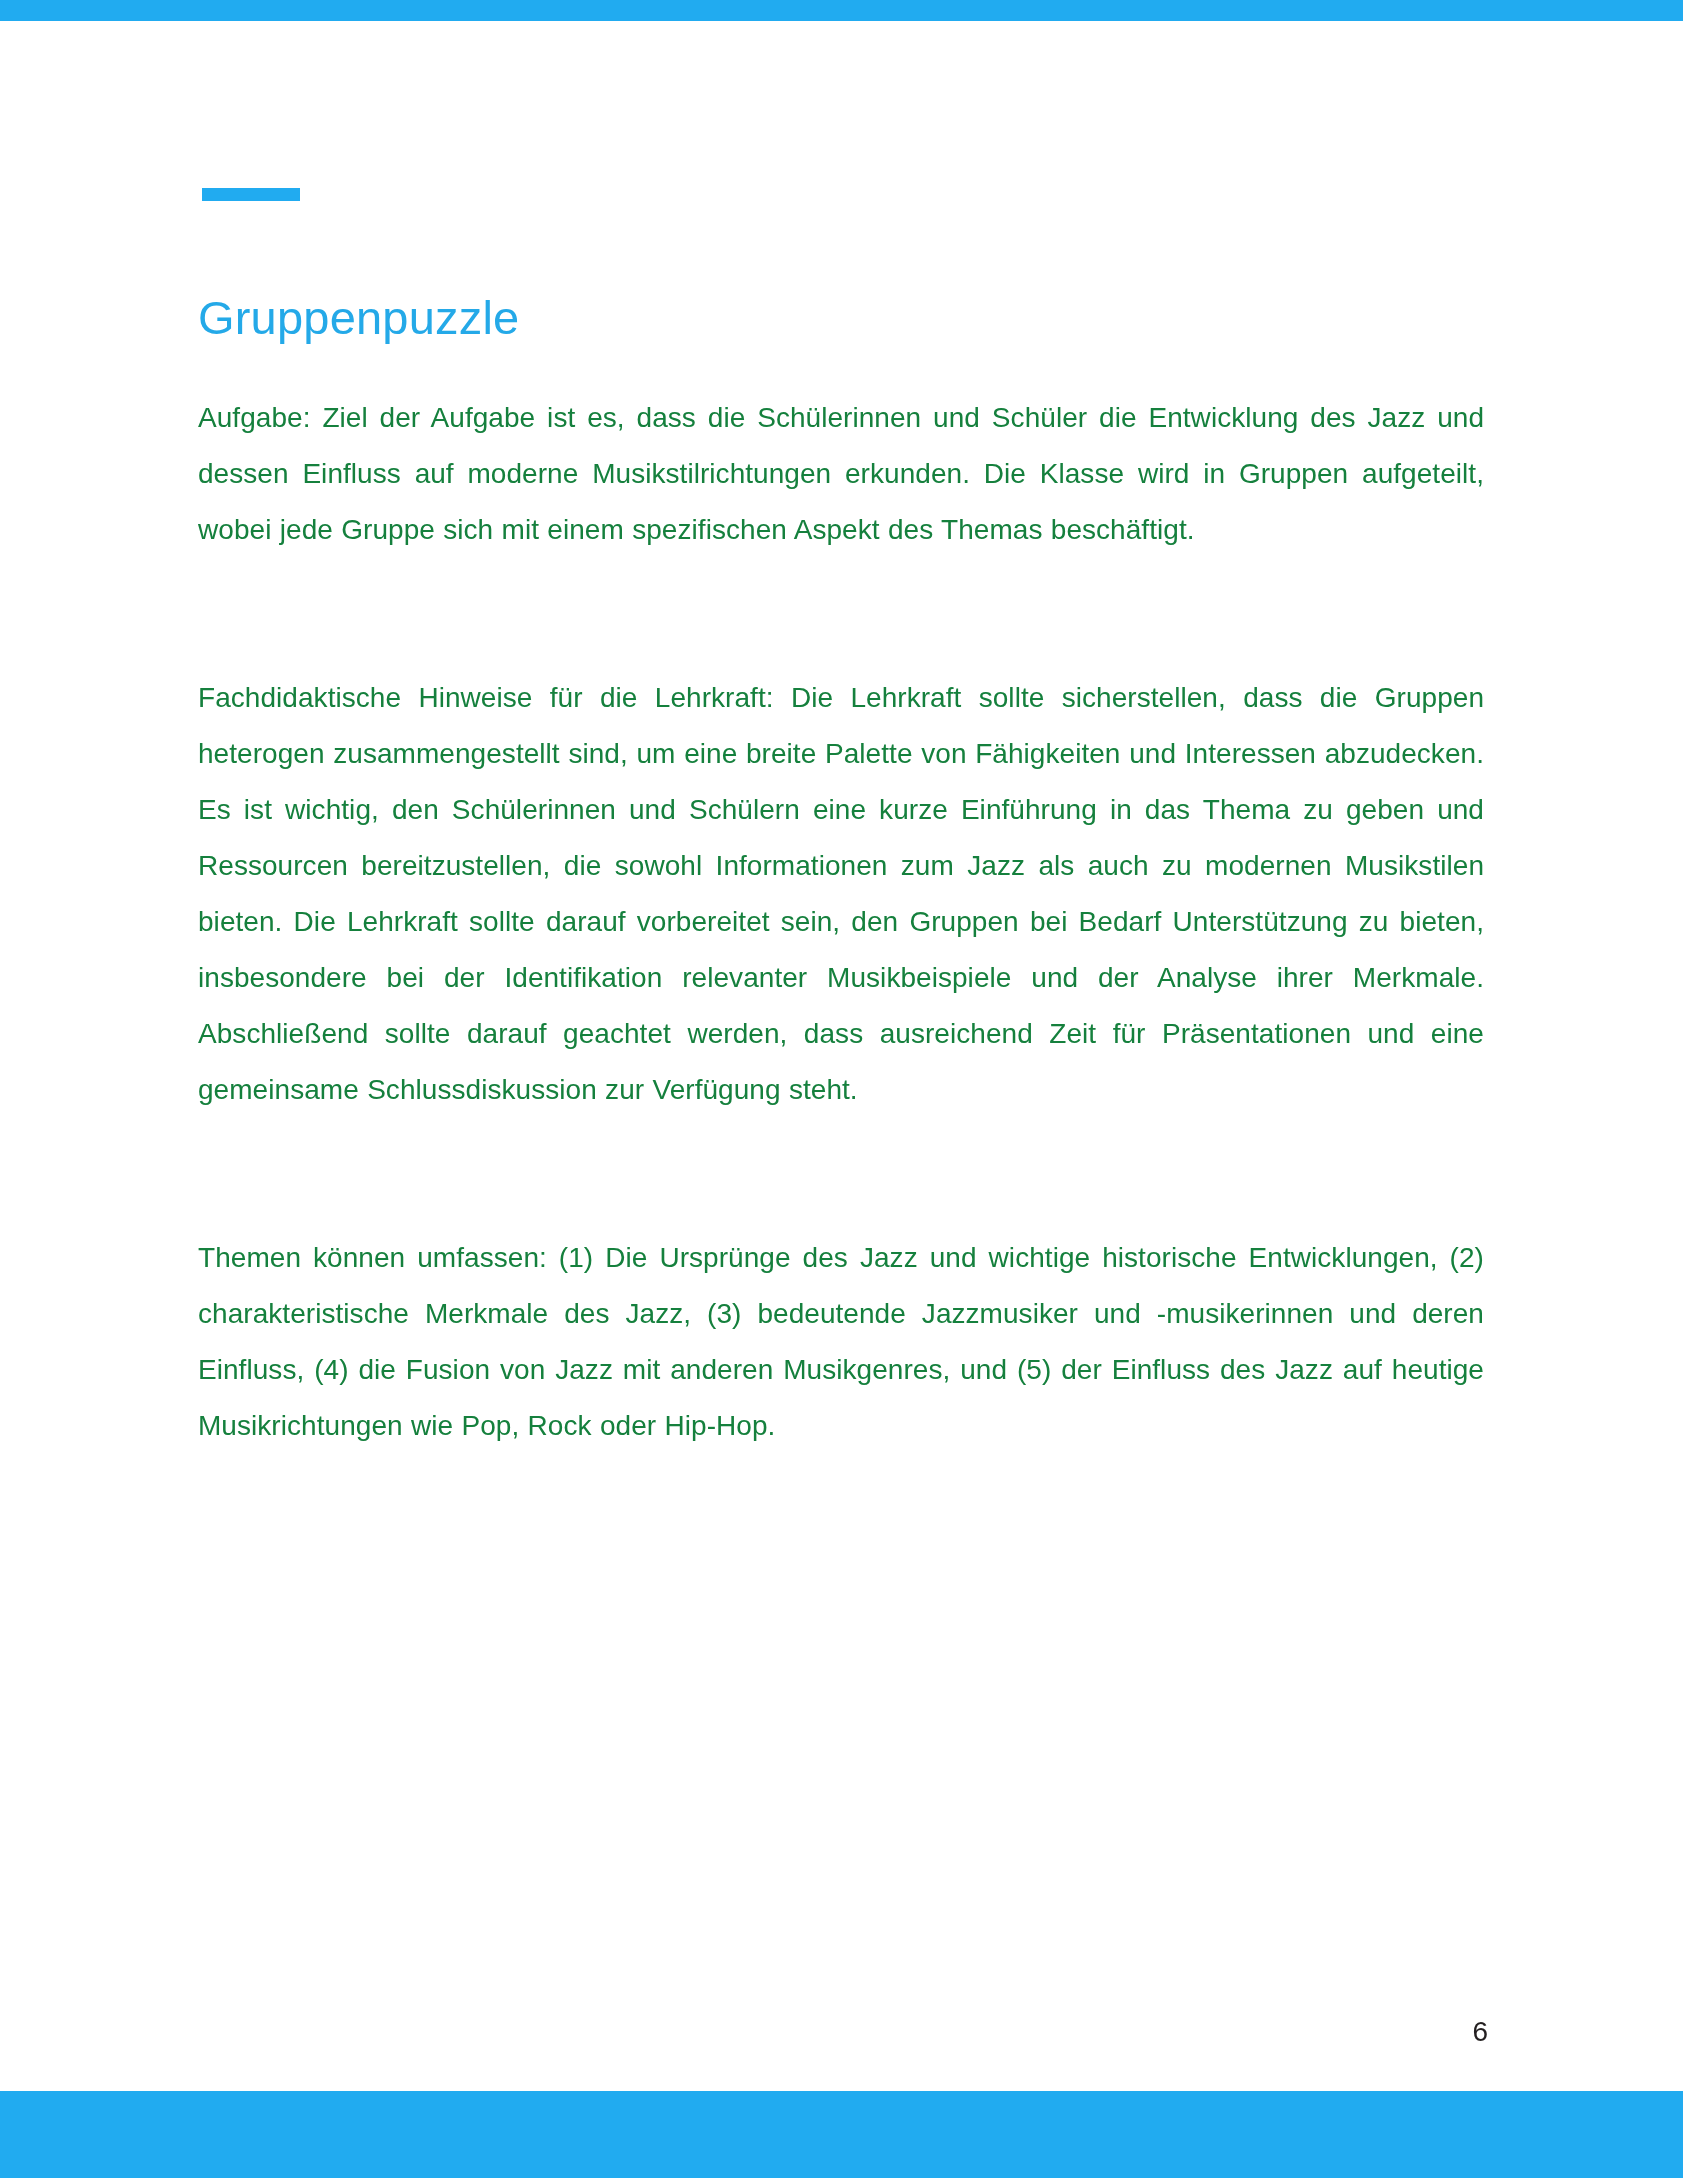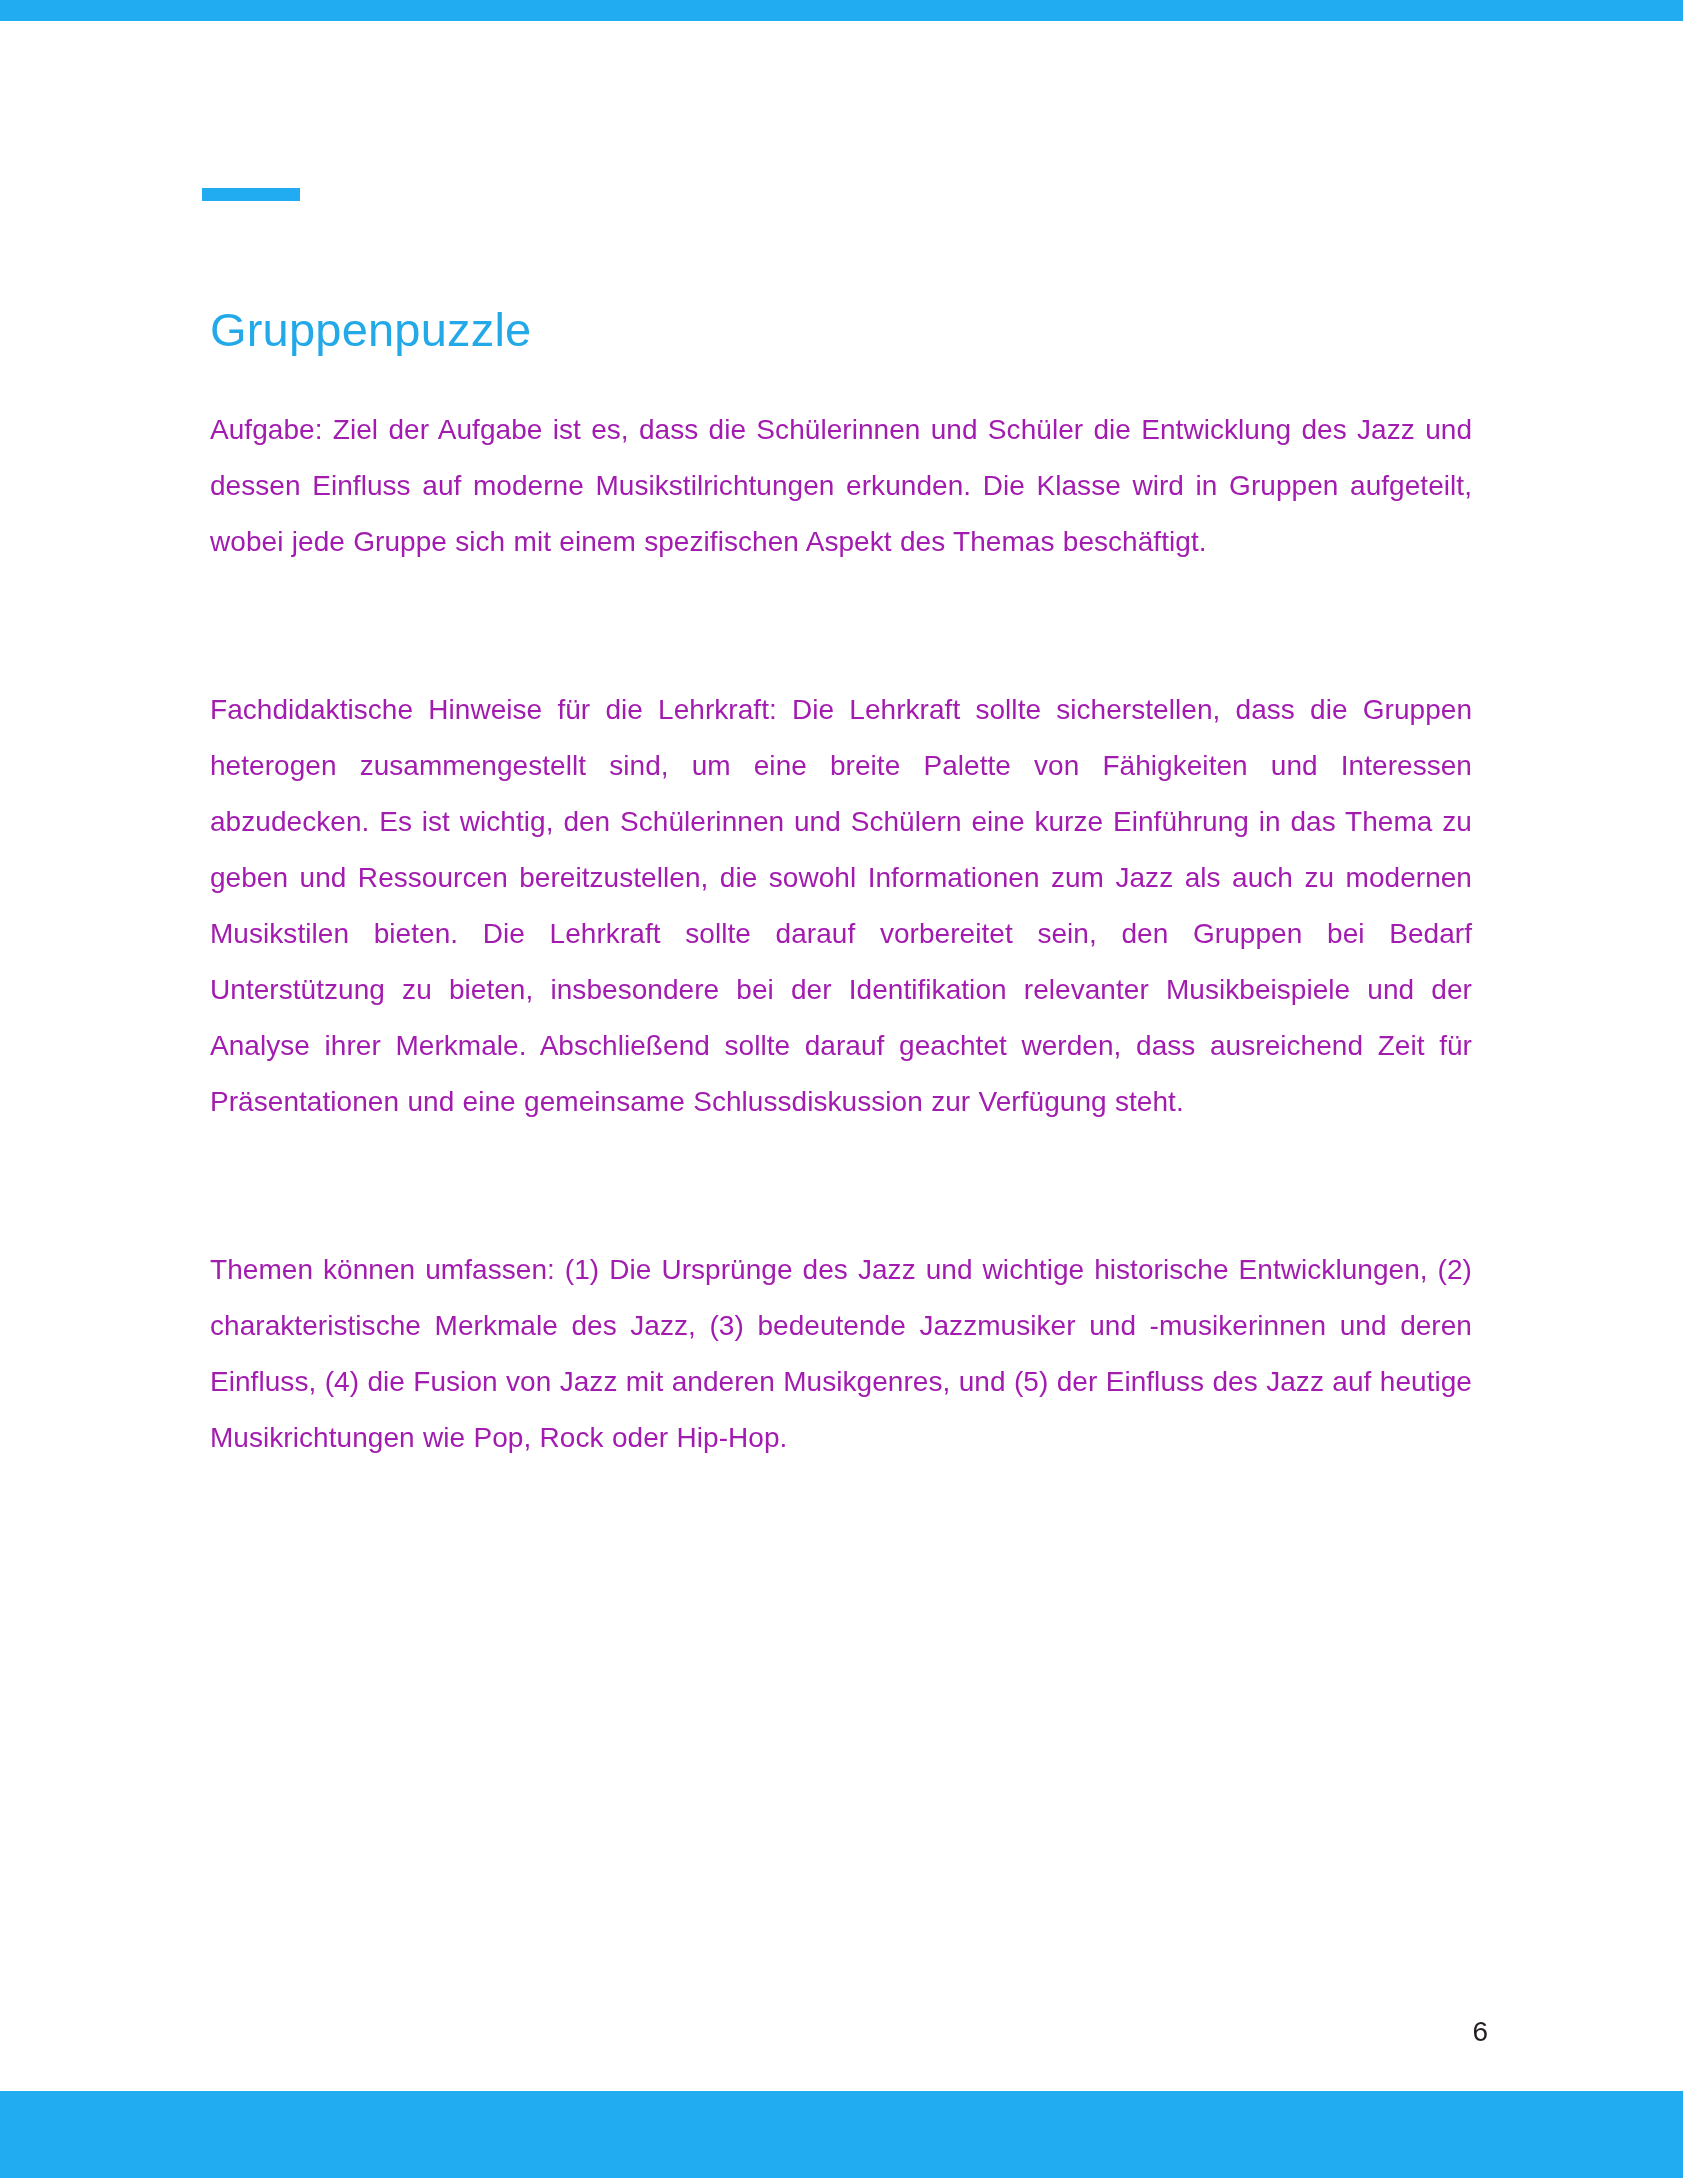--- a/index.html
+++ b/index.html
@@ -50,33 +50,33 @@
 
   
   .content {
     position: absolute;
     left: 194px;
     top: 285px;
     width: 1294px;
   }
 
   .doc-title {
-    margin: 16px;
+    margin: 4px;
     padding: 0;
     color: #24a9e8;
     font-size: 47px;
     font-weight: 400;
     line-height: 57px;
     letter-spacing: 0.2px;
   }
 
   .para {
-    margin: 16px;
+    margin: 4px;
     padding: 0;
-    color: #a21caf;
+    color: #15803d;
     font-size: 28px;
     line-height: 56px;
     text-align: justify;
     text-justify: inter-word;
     letter-spacing: 0.05px;
     word-spacing: 0.5px;
   }
 
   .para.first-para {
     margin-top: 44px;

